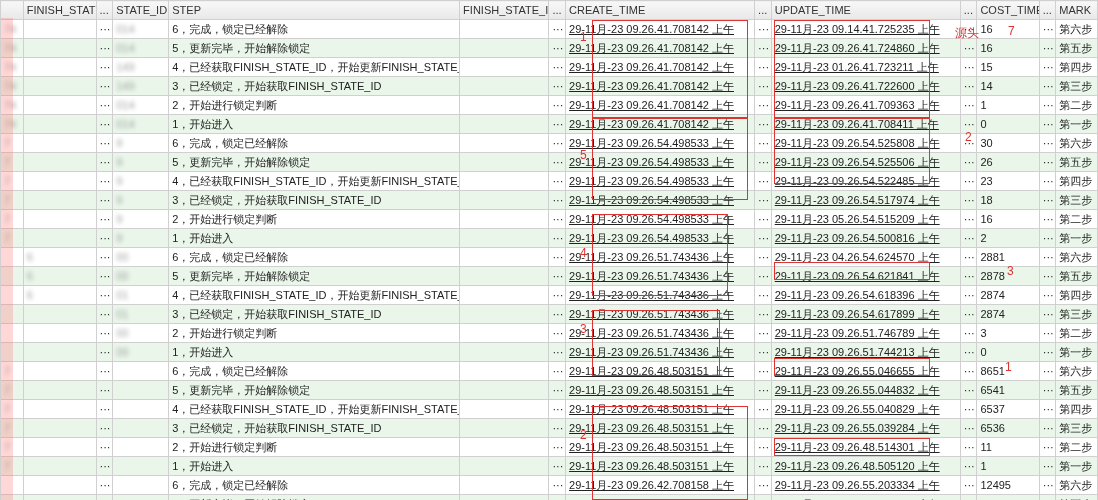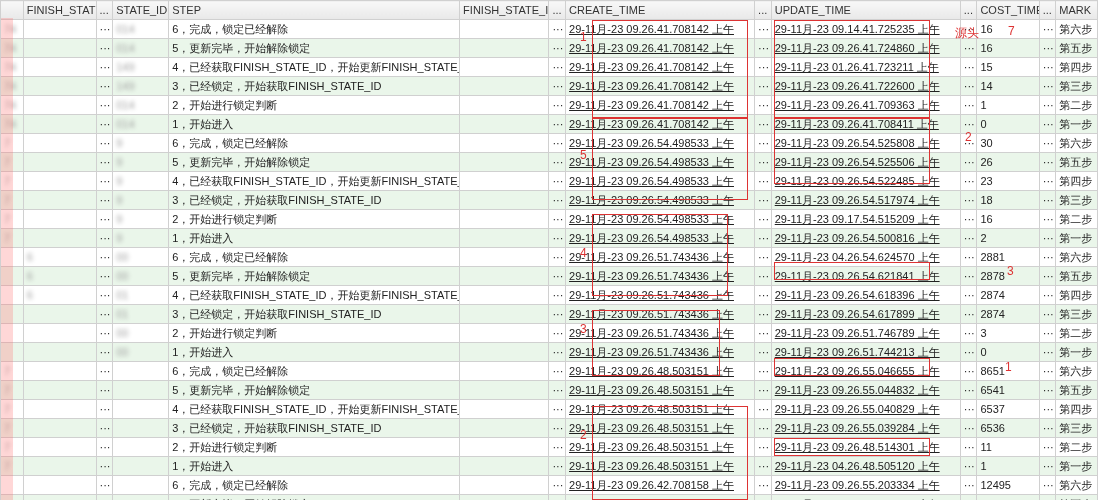--- a/index.html
+++ b/index.html
@@ -229,21 +229,21 @@
         <tr class="odd">
           <td class="blur">7</td>
           <td></td>
           <td>···</td>
           <td class="blur">9</td>
           <td>2，开始进行锁定判断</td>
           <td></td>
           <td>···</td>
           <td><span class="u">29-11月-23 09.26.54.498533 上午</span></td>
           <td>···</td>
-          <td><span class="u">29-11月-23 09.17.54.515209 上午</span></td>
+          <td><span class="u">29-11月-23 05.26.54.515209 上午</span></td>
           <td>···</td>
           <td>16</td>
           <td>···</td>
           <td>第二步</td>
         </tr>
         <tr class="even">
           <td class="blur">7</td>
           <td></td>
           <td>···</td>
           <td class="blur">9</td>
@@ -437,21 +437,21 @@
         <tr class="even">
           <td class="blur">7</td>
           <td></td>
           <td>···</td>
           <td></td>
           <td>1，开始进入</td>
           <td></td>
           <td>···</td>
           <td><span class="u">29-11月-23 09.26.48.503151 上午</span></td>
           <td>···</td>
-          <td><span class="u">29-11月-23 04.26.48.505120 上午</span></td>
+          <td><span class="u">29-11月-23 09.26.48.505120 上午</span></td>
           <td>···</td>
           <td>1</td>
           <td>···</td>
           <td>第一步</td>
         </tr>
         <tr class="odd">
           <td class="blur"></td>
           <td></td>
           <td>···</td>
           <td></td>

